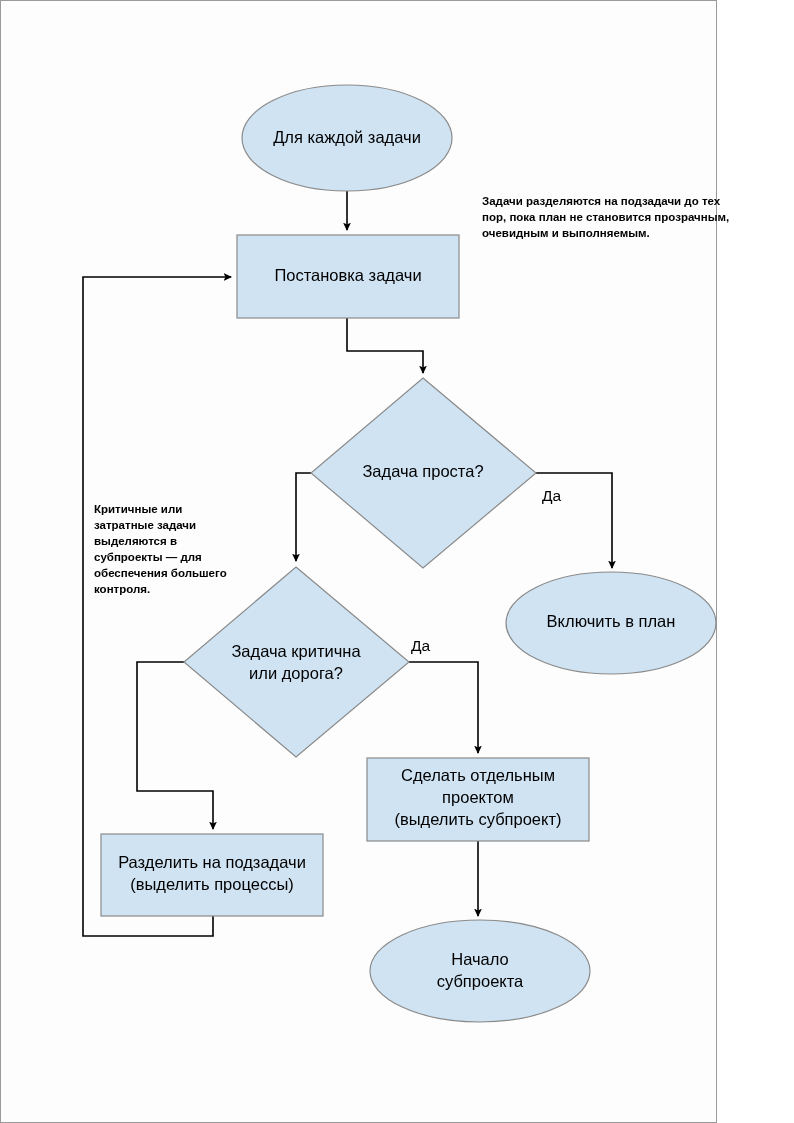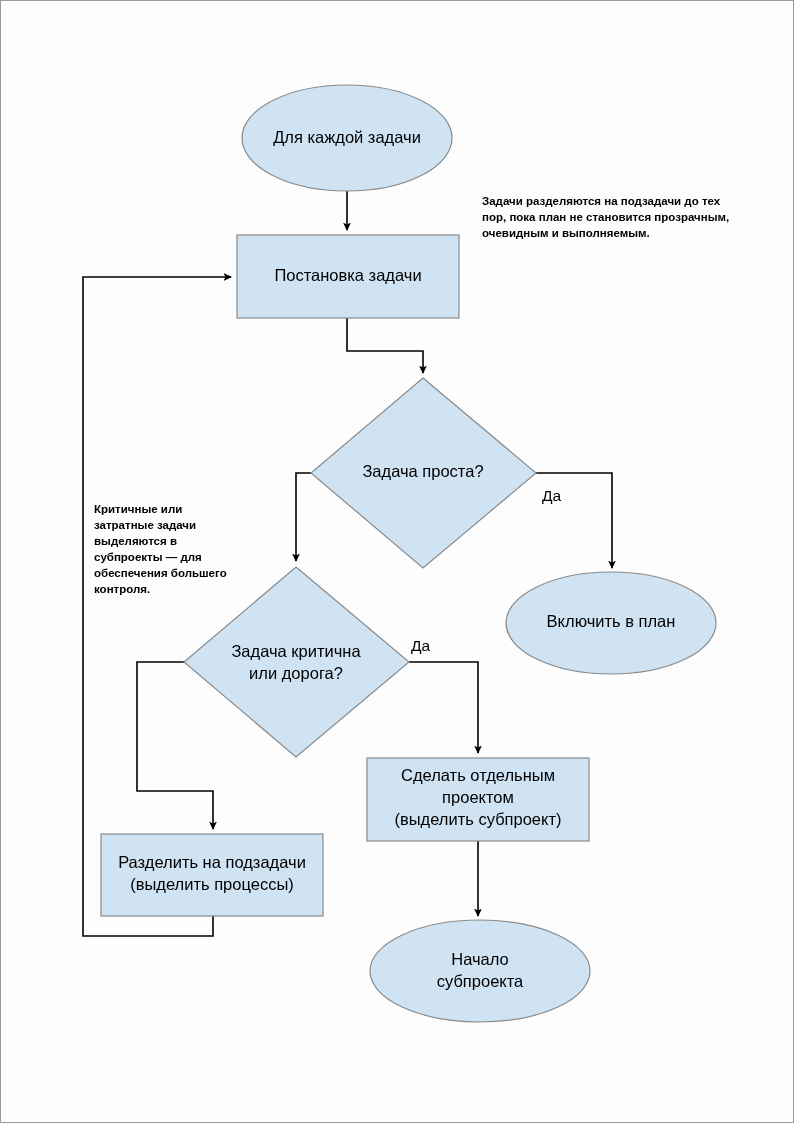--- a/index.html
+++ b/index.html
@@ -11,21 +11,21 @@
     width: 794px;
     height: 1123px;
     position: relative;
     font-family: "Liberation Sans", sans-serif;
     overflow: hidden;
   }
   #canvas-frame {
     position: absolute;
     left: 0;
     top: 0;
-    width: 794px;
+    width: 717px;
     height: 1123px;
     border: 1px solid #9a9a9a;
     box-sizing: border-box;
     background: #fdfdfd;
   }
   svg#flow {
     position: absolute;
     left: 0;
     top: 0;
     width: 794px;

